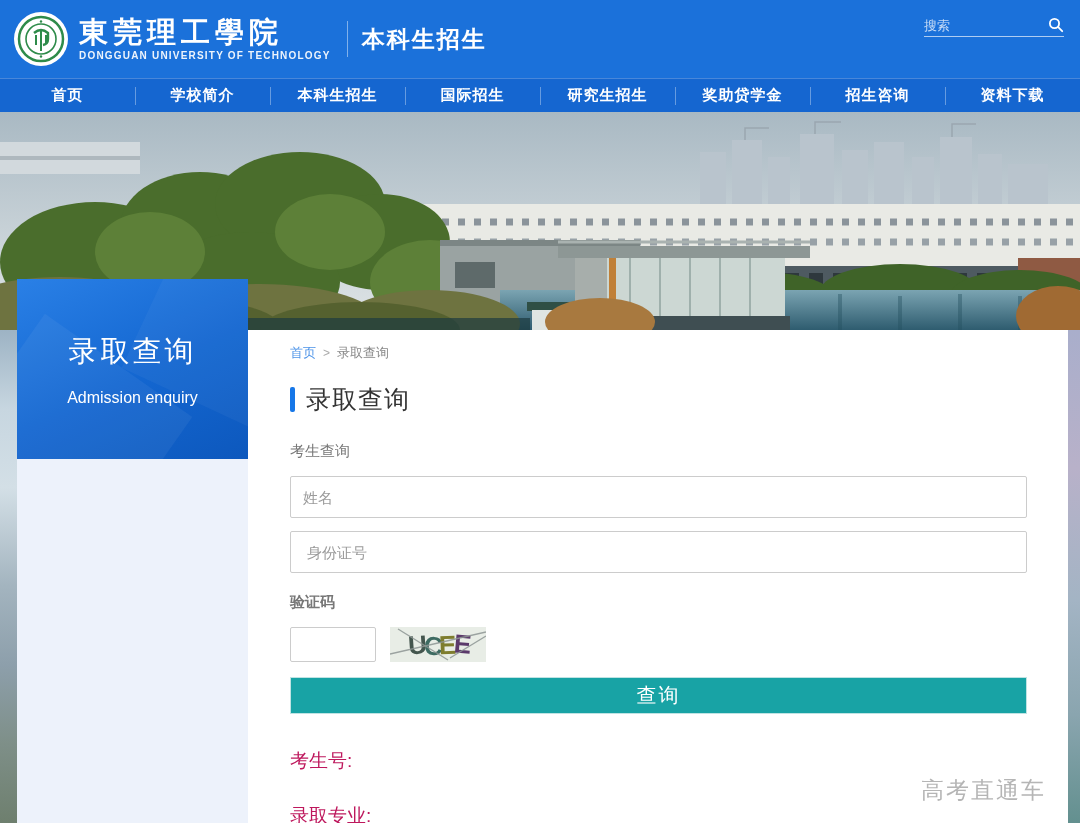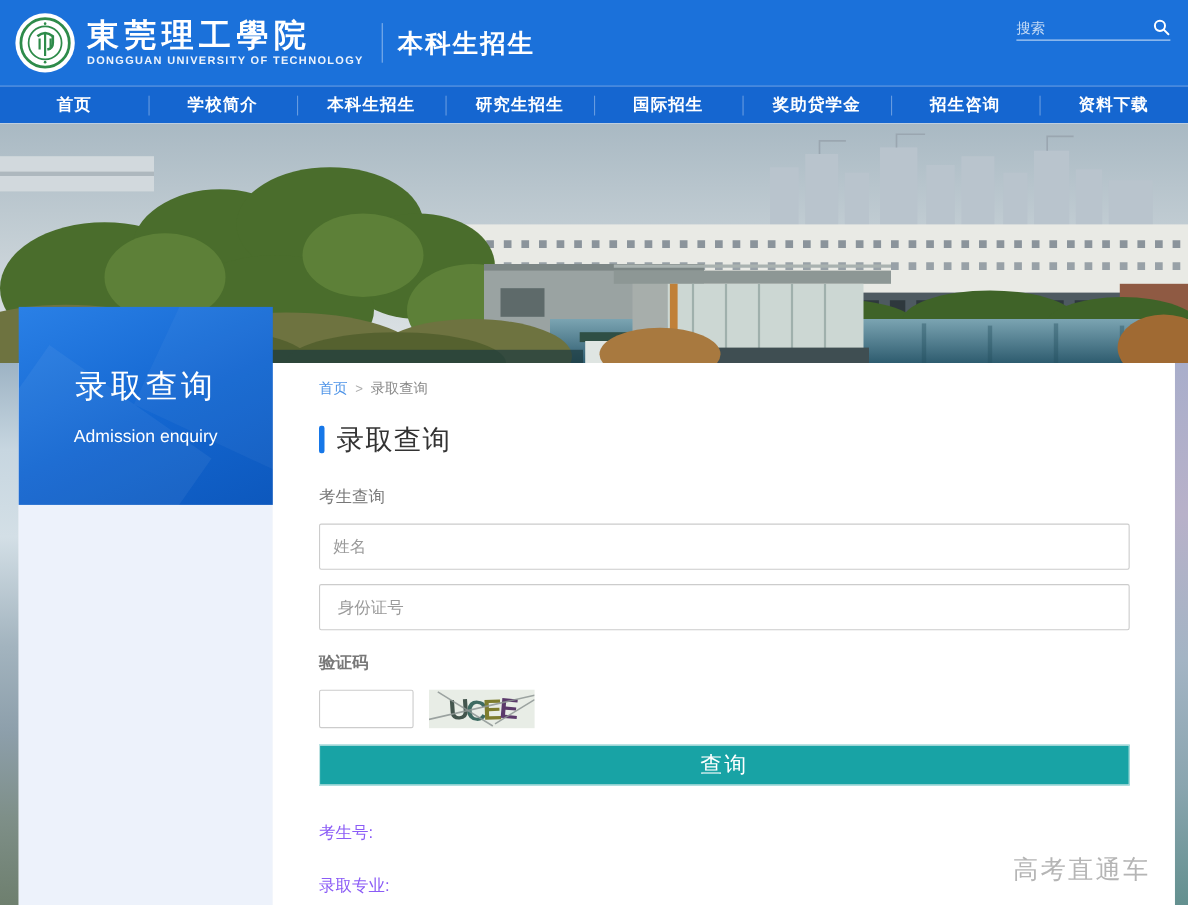--- a/index.html
+++ b/index.html
@@ -70,21 +70,21 @@
   .captcha-img .ch { font-size:26px; font-weight:bold; letter-spacing:-3px; line-height:1; }
   .captcha-img .ch:nth-child(1){ transform:rotate(-4deg); }
   .captcha-img .ch:nth-child(2){ transform:rotate(3deg) translateY(1px); }
   .captcha-img .ch:nth-child(3){ transform:rotate(-2deg); }
   .captcha-img .ch:nth-child(4){ transform:rotate(5deg) translateY(-1px); }
   .captcha-img svg.noise { position:absolute; inset:0; }
 
   .submit-btn { display:block; width:100%; height:37px; margin-top:15px; background:#18a3a5; border:1px solid #bfe3e3; color:#fff; font-size:20px; letter-spacing:2px; cursor:pointer; font-family:"Liberation Sans",sans-serif; }
 
   .results { margin-top:34px; }
-  .result-line { font-size:15px; color:#8b5cf6; margin-bottom:29px; }
+  .result-line { font-size:19px; color:#be185d; margin-bottom:29px; }
 
   .watermark { position:absolute; right:22px; bottom:17px; font-size:23px; color:#b5b5b5; letter-spacing:2px; text-shadow:0 1px 0 #fff; pointer-events:none; }
 </style>
 </head>
 <body>
 
 <div class="page">
 
   <header class="topbar">
     <div class="brand">
@@ -111,22 +111,22 @@
         <circle cx="6.5" cy="6.5" r="4.6" fill="none" stroke="#fff" stroke-width="1.8"></circle>
         <line x1="10.2" y1="10.2" x2="14.2" y2="14.2" stroke="#fff" stroke-width="1.8" stroke-linecap="round"></line>
       </svg>
     </div>
   </header>
 
   <nav class="mainnav">
     <div class="nav-item">首页</div>
     <div class="nav-item">学校简介</div>
     <div class="nav-item">本科生招生</div>
+    <div class="nav-item">国际招生</div>
     <div class="nav-item">研究生招生</div>
-    <div class="nav-item">国际招生</div>
     <div class="nav-item">奖助贷学金</div>
     <div class="nav-item">招生咨询</div>
     <div class="nav-item">资料下载</div>
   </nav>
 
   <div class="hero">
     <svg width="1080" height="218" viewBox="0 0 1080 218" preserveAspectRatio="none">
       <defs>
         <linearGradient id="sky" x1="0" y1="0" x2="0" y2="1">
           <stop offset="0" stop-color="#a9b9c3"></stop>

